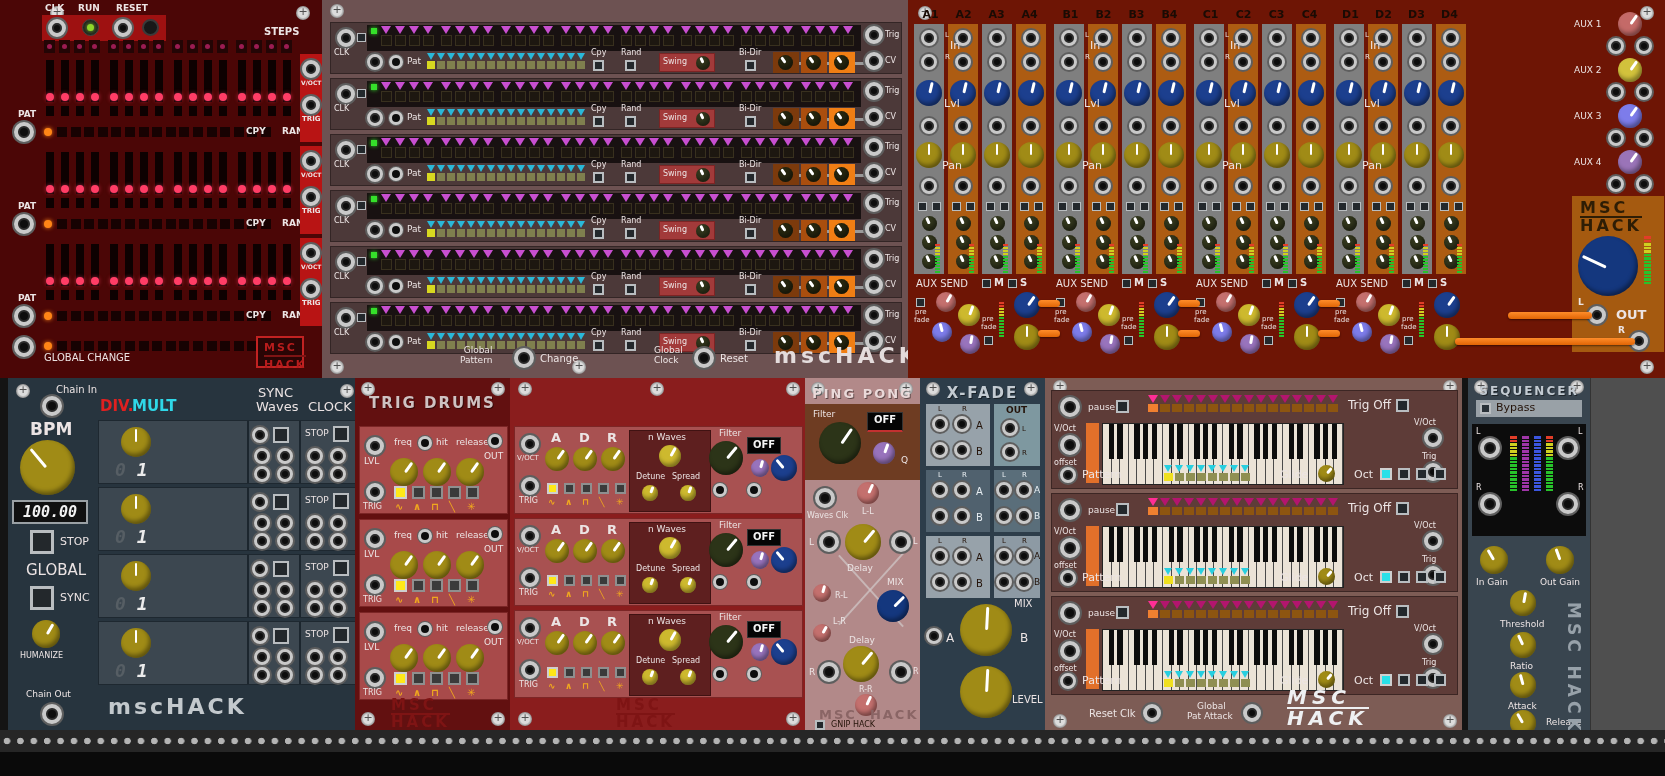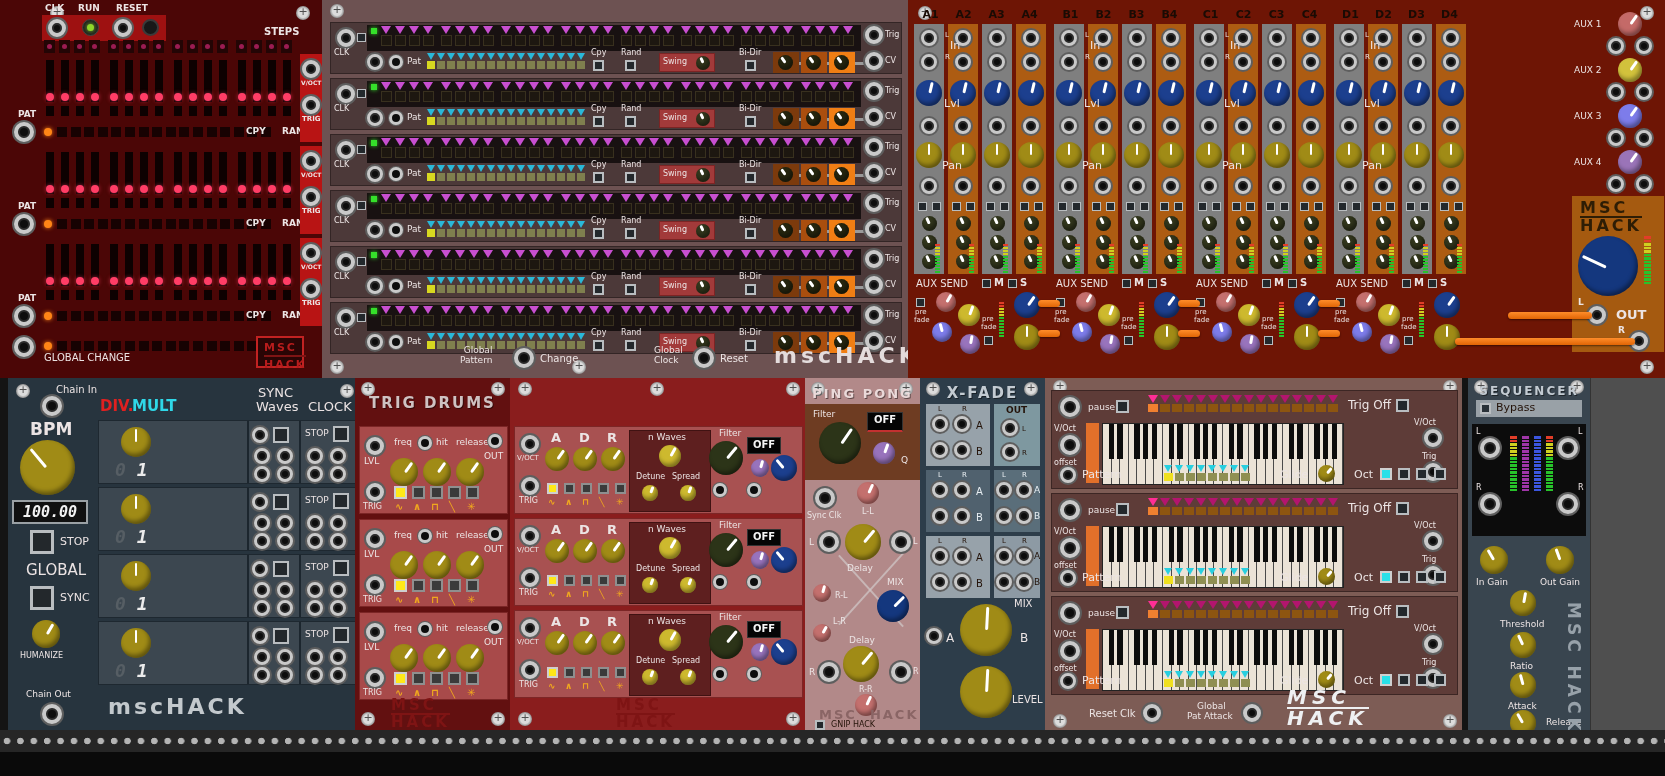--- a/index.html
+++ b/index.html
@@ -3062,21 +3062,21 @@
     <div class="a" style="left:0;top:26px;width:115px;height:76px;background:#6e3c22">
       <span class="L f9" style="left:8px;top:6px">Filter</span>
       <div class="knob kdkgrn d42" style="left:14px;top:18px;--r:35deg"></div>
       <div class="offlcd redline" style="left:62px;top:8px;width:34px;height:17px">OFF</div>
       <div class="knob kpurple d22" style="left:68px;top:38px;--r:20deg"></div>
       <span class="L f9" style="left:96px;top:52px">Q</span>
     </div>
     <div class="arrowline" style="left:18px;top:210px;width:96px;transform:rotate(-48deg)"></div>
     <div class="arrowline" style="left:18px;top:212px;width:96px;transform:rotate(48deg)"></div>
     <div class="port p20" style="left:10px;top:110px"></div>
-    <span class="L f8" style="left:2px;top:134px">Sync Clk</span>
+    <span class="L f8" style="left:2px;top:134px">Waves Clk</span>
     <div class="knob krose d22" style="left:52px;top:104px;--r:25deg"></div>
     <span class="L f8" style="left:57px;top:130px">L-L</span>
     <span class="L f9" style="left:4px;top:160px">L</span>
     <div class="port p20" style="left:14px;top:154px"></div>
     <div class="knob kolive d36" style="left:40px;top:146px;--r:40deg"></div>
     <span class="L f9" style="left:42px;top:186px">Delay</span>
     <div class="port p20" style="left:86px;top:154px"></div>
     <span class="L f8" style="left:108px;top:160px">L</span>
     <div class="knob krose d18" style="left:8px;top:206px;--r:15deg"></div>
     <span class="L f8" style="left:30px;top:214px">R-L</span>

